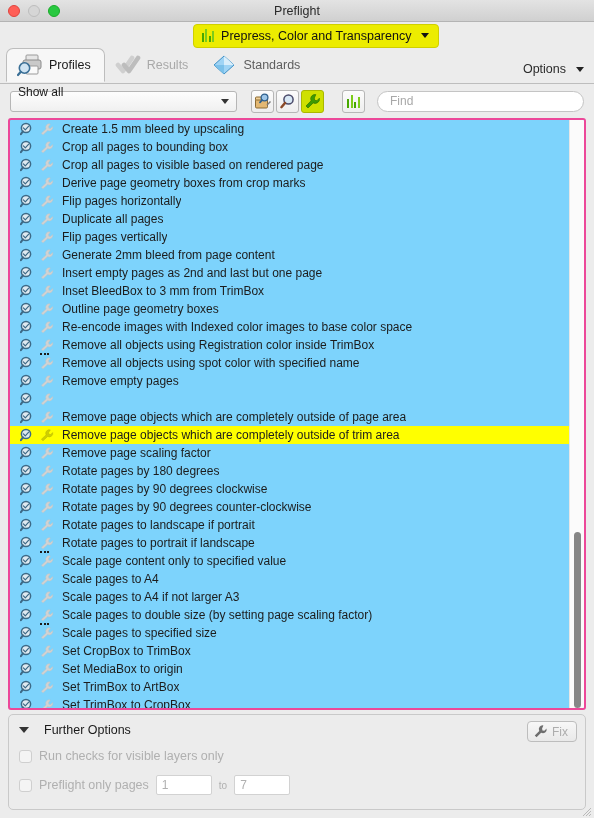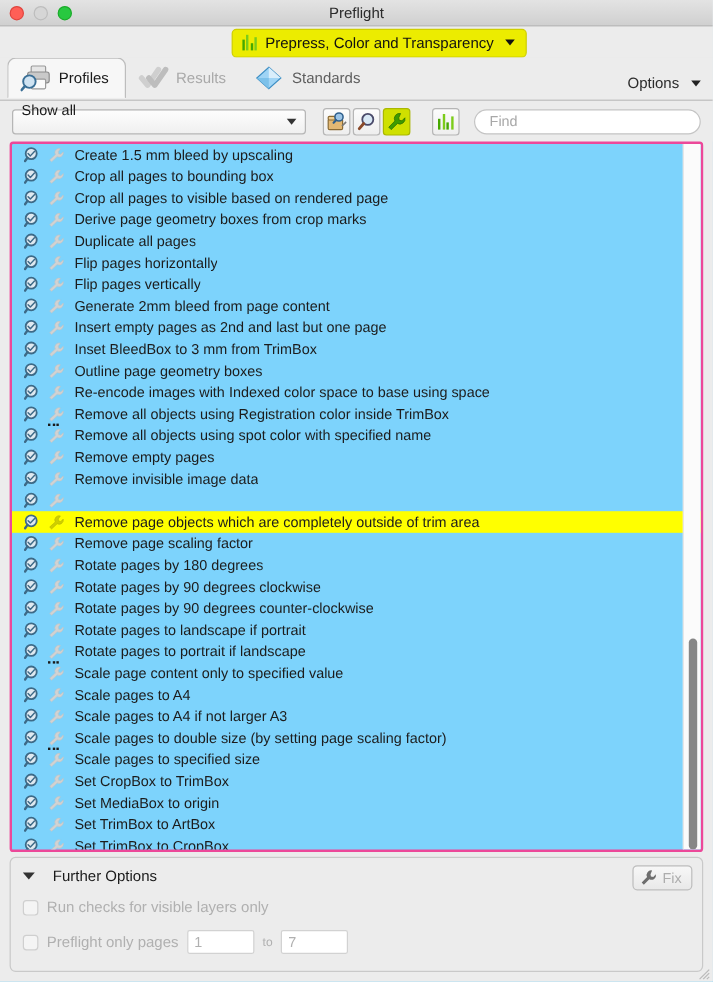--- a/index.html
+++ b/index.html
@@ -114,21 +114,21 @@
   
   .filterbar {
     flex: 0 0 34px; height: 34px;
     display: flex; align-items: center;
     padding: 0 10px;
     gap: 8px;
     background: #ececec;
   }
   .select-wrap {
     position: relative;
-    width: 245px; height: 21px;
+    width: 227px; height: 21px;
     background: linear-gradient(to bottom,#fdfdfd,#f0f0f0);
     border: 1px solid #b6b6b6;
     border-radius: 3px;
     display: flex; align-items: center;
     padding: 0 18px 18px 7px;
     font-size: 12px; color: #1a1a1a;
     cursor: default;
   }
   .select-wrap .sel-caret {
     position: absolute; right: 7px; top: 50%; margin-top: -2px;
@@ -429,46 +429,46 @@
           <div class="row-icons">
             <svg class="mag" viewBox="0 0 14 14">
               <circle cx="6" cy="6" r="4.6" fill="#dfe9f0" stroke="#3d6a87" stroke-width="1.5"></circle>
               <path d="M3.4 5.9 L5.3 7.9 L8.7 4.2" fill="none" stroke="#3d6a87" stroke-width="1.2" stroke-linecap="round" stroke-linejoin="round"></path>
               <line x1="2.9" y1="9.4" x2="0.9" y2="12.2" stroke="#3d6a87" stroke-width="2" stroke-linecap="round"></line>
             </svg>
             <svg class="wrench" viewBox="0 0 17 16">
               <path d="M12.6 1.2 a4.3 4.3 0 0 0 -5.2 6.1 L1.6 12.6 l2 1.9 l5.7 -5.3 a4.3 4.3 0 0 0 6.2 -4.8 l-2.5 2.5 l-2.2 -0.4 l-0.4 -2.2 z" fill="#d2d2d2" stroke="#c2c2c2" stroke-width="0.6"></path>
             </svg>
           </div>
+          <div class="row-label">Flip pages horizontally</div>
+        </div>
+        <div class="row">
+          <div class="row-icons">
+            <svg class="mag" viewBox="0 0 14 14">
+              <circle cx="6" cy="6" r="4.6" fill="#dfe9f0" stroke="#3d6a87" stroke-width="1.5"></circle>
+              <path d="M3.4 5.9 L5.3 7.9 L8.7 4.2" fill="none" stroke="#3d6a87" stroke-width="1.2" stroke-linecap="round" stroke-linejoin="round"></path>
+              <line x1="2.9" y1="9.4" x2="0.9" y2="12.2" stroke="#3d6a87" stroke-width="2" stroke-linecap="round"></line>
+            </svg>
+            <svg class="wrench" viewBox="0 0 17 16">
+              <path d="M12.6 1.2 a4.3 4.3 0 0 0 -5.2 6.1 L1.6 12.6 l2 1.9 l5.7 -5.3 a4.3 4.3 0 0 0 6.2 -4.8 l-2.5 2.5 l-2.2 -0.4 l-0.4 -2.2 z" fill="#d2d2d2" stroke="#c2c2c2" stroke-width="0.6"></path>
+            </svg>
+          </div>
           <div class="row-label">Duplicate all pages</div>
         </div>
         <div class="row">
           <div class="row-icons">
             <svg class="mag" viewBox="0 0 14 14">
               <circle cx="6" cy="6" r="4.6" fill="#dfe9f0" stroke="#3d6a87" stroke-width="1.5"></circle>
               <path d="M3.4 5.9 L5.3 7.9 L8.7 4.2" fill="none" stroke="#3d6a87" stroke-width="1.2" stroke-linecap="round" stroke-linejoin="round"></path>
               <line x1="2.9" y1="9.4" x2="0.9" y2="12.2" stroke="#3d6a87" stroke-width="2" stroke-linecap="round"></line>
             </svg>
             <svg class="wrench" viewBox="0 0 17 16">
               <path d="M12.6 1.2 a4.3 4.3 0 0 0 -5.2 6.1 L1.6 12.6 l2 1.9 l5.7 -5.3 a4.3 4.3 0 0 0 6.2 -4.8 l-2.5 2.5 l-2.2 -0.4 l-0.4 -2.2 z" fill="#d2d2d2" stroke="#c2c2c2" stroke-width="0.6"></path>
             </svg>
           </div>
-          <div class="row-label">Flip pages horizontally</div>
-        </div>
-        <div class="row">
-          <div class="row-icons">
-            <svg class="mag" viewBox="0 0 14 14">
-              <circle cx="6" cy="6" r="4.6" fill="#dfe9f0" stroke="#3d6a87" stroke-width="1.5"></circle>
-              <path d="M3.4 5.9 L5.3 7.9 L8.7 4.2" fill="none" stroke="#3d6a87" stroke-width="1.2" stroke-linecap="round" stroke-linejoin="round"></path>
-              <line x1="2.9" y1="9.4" x2="0.9" y2="12.2" stroke="#3d6a87" stroke-width="2" stroke-linecap="round"></line>
-            </svg>
-            <svg class="wrench" viewBox="0 0 17 16">
-              <path d="M12.6 1.2 a4.3 4.3 0 0 0 -5.2 6.1 L1.6 12.6 l2 1.9 l5.7 -5.3 a4.3 4.3 0 0 0 6.2 -4.8 l-2.5 2.5 l-2.2 -0.4 l-0.4 -2.2 z" fill="#d2d2d2" stroke="#c2c2c2" stroke-width="0.6"></path>
-            </svg>
-          </div>
           <div class="row-label">Flip pages vertically</div>
         </div>
         <div class="row">
           <div class="row-icons">
             <svg class="mag" viewBox="0 0 14 14">
               <circle cx="6" cy="6" r="4.6" fill="#dfe9f0" stroke="#3d6a87" stroke-width="1.5"></circle>
               <path d="M3.4 5.9 L5.3 7.9 L8.7 4.2" fill="none" stroke="#3d6a87" stroke-width="1.2" stroke-linecap="round" stroke-linejoin="round"></path>
               <line x1="2.9" y1="9.4" x2="0.9" y2="12.2" stroke="#3d6a87" stroke-width="2" stroke-linecap="round"></line>
             </svg>
             <svg class="wrench" viewBox="0 0 17 16">
@@ -520,21 +520,21 @@
           <div class="row-icons">
             <svg class="mag" viewBox="0 0 14 14">
               <circle cx="6" cy="6" r="4.6" fill="#dfe9f0" stroke="#3d6a87" stroke-width="1.5"></circle>
               <path d="M3.4 5.9 L5.3 7.9 L8.7 4.2" fill="none" stroke="#3d6a87" stroke-width="1.2" stroke-linecap="round" stroke-linejoin="round"></path>
               <line x1="2.9" y1="9.4" x2="0.9" y2="12.2" stroke="#3d6a87" stroke-width="2" stroke-linecap="round"></line>
             </svg>
             <svg class="wrench" viewBox="0 0 17 16">
               <path d="M12.6 1.2 a4.3 4.3 0 0 0 -5.2 6.1 L1.6 12.6 l2 1.9 l5.7 -5.3 a4.3 4.3 0 0 0 6.2 -4.8 l-2.5 2.5 l-2.2 -0.4 l-0.4 -2.2 z" fill="#d2d2d2" stroke="#c2c2c2" stroke-width="0.6"></path>
             </svg>
           </div>
-          <div class="row-label">Re-encode images with Indexed color space to base using space</div>
+          <div class="row-label">Re-encode images with Indexed color images to base color space</div>
         </div>
         <div class="row">
           <div class="row-icons">
             <svg class="mag" viewBox="0 0 14 14">
               <circle cx="6" cy="6" r="4.6" fill="#dfe9f0" stroke="#3d6a87" stroke-width="1.5"></circle>
               <path d="M3.4 5.9 L5.3 7.9 L8.7 4.2" fill="none" stroke="#3d6a87" stroke-width="1.2" stroke-linecap="round" stroke-linejoin="round"></path>
               <line x1="2.9" y1="9.4" x2="0.9" y2="12.2" stroke="#3d6a87" stroke-width="2" stroke-linecap="round"></line>
             </svg>
             <svg class="wrench" viewBox="0 0 17 16">
               <path d="M12.6 1.2 a4.3 4.3 0 0 0 -5.2 6.1 L1.6 12.6 l2 1.9 l5.7 -5.3 a4.3 4.3 0 0 0 6.2 -4.8 l-2.5 2.5 l-2.2 -0.4 l-0.4 -2.2 z" fill="#d2d2d2" stroke="#c2c2c2" stroke-width="0.6"></path>
@@ -577,33 +577,33 @@
           <div class="row-icons">
             <svg class="mag" viewBox="0 0 14 14">
               <circle cx="6" cy="6" r="4.6" fill="#dfe9f0" stroke="#3d6a87" stroke-width="1.5"></circle>
               <path d="M3.4 5.9 L5.3 7.9 L8.7 4.2" fill="none" stroke="#3d6a87" stroke-width="1.2" stroke-linecap="round" stroke-linejoin="round"></path>
               <line x1="2.9" y1="9.4" x2="0.9" y2="12.2" stroke="#3d6a87" stroke-width="2" stroke-linecap="round"></line>
             </svg>
             <svg class="wrench" viewBox="0 0 17 16">
               <path d="M12.6 1.2 a4.3 4.3 0 0 0 -5.2 6.1 L1.6 12.6 l2 1.9 l5.7 -5.3 a4.3 4.3 0 0 0 6.2 -4.8 l-2.5 2.5 l-2.2 -0.4 l-0.4 -2.2 z" fill="#d2d2d2" stroke="#c2c2c2" stroke-width="0.6"></path>
             </svg>
           </div>
-          <div class="row-label">Remove invisible image data</div>
-        </div>
-        <div class="row">
-          <div class="row-icons">
-            <svg class="mag" viewBox="0 0 14 14">
-              <circle cx="6" cy="6" r="4.6" fill="#dfe9f0" stroke="#3d6a87" stroke-width="1.5"></circle>
-              <path d="M3.4 5.9 L5.3 7.9 L8.7 4.2" fill="none" stroke="#3d6a87" stroke-width="1.2" stroke-linecap="round" stroke-linejoin="round"></path>
-              <line x1="2.9" y1="9.4" x2="0.9" y2="12.2" stroke="#3d6a87" stroke-width="2" stroke-linecap="round"></line>
-            </svg>
-            <svg class="wrench" viewBox="0 0 17 16">
-              <path d="M12.6 1.2 a4.3 4.3 0 0 0 -5.2 6.1 L1.6 12.6 l2 1.9 l5.7 -5.3 a4.3 4.3 0 0 0 6.2 -4.8 l-2.5 2.5 l-2.2 -0.4 l-0.4 -2.2 z" fill="#d2d2d2" stroke="#c2c2c2" stroke-width="0.6"></path>
-            </svg>
-          </div>
+        </div>
+        <div class="row">
+          <div class="row-icons">
+            <svg class="mag" viewBox="0 0 14 14">
+              <circle cx="6" cy="6" r="4.6" fill="#dfe9f0" stroke="#3d6a87" stroke-width="1.5"></circle>
+              <path d="M3.4 5.9 L5.3 7.9 L8.7 4.2" fill="none" stroke="#3d6a87" stroke-width="1.2" stroke-linecap="round" stroke-linejoin="round"></path>
+              <line x1="2.9" y1="9.4" x2="0.9" y2="12.2" stroke="#3d6a87" stroke-width="2" stroke-linecap="round"></line>
+            </svg>
+            <svg class="wrench" viewBox="0 0 17 16">
+              <path d="M12.6 1.2 a4.3 4.3 0 0 0 -5.2 6.1 L1.6 12.6 l2 1.9 l5.7 -5.3 a4.3 4.3 0 0 0 6.2 -4.8 l-2.5 2.5 l-2.2 -0.4 l-0.4 -2.2 z" fill="#d2d2d2" stroke="#c2c2c2" stroke-width="0.6"></path>
+            </svg>
+          </div>
+          <div class="row-label">Remove page objects which are completely outside of page area</div>
         </div>
         <div class="row sel">
           <div class="row-icons">
             <svg class="mag" viewBox="0 0 14 14">
               <circle cx="6" cy="6" r="4.6" fill="#dfe9f0" stroke="#3d6a87" stroke-width="1.5"></circle>
               <path d="M3.4 5.9 L5.3 7.9 L8.7 4.2" fill="none" stroke="#3d6a87" stroke-width="1.2" stroke-linecap="round" stroke-linejoin="round"></path>
               <line x1="2.9" y1="9.4" x2="0.9" y2="12.2" stroke="#3d6a87" stroke-width="2" stroke-linecap="round"></line>
             </svg>
             <svg class="wrench" viewBox="0 0 17 16">
               <path d="M12.6 1.2 a4.3 4.3 0 0 0 -5.2 6.1 L1.6 12.6 l2 1.9 l5.7 -5.3 a4.3 4.3 0 0 0 6.2 -4.8 l-2.5 2.5 l-2.2 -0.4 l-0.4 -2.2 z" fill="#cfcf00" stroke="#b5b500" stroke-width="0.6"></path>

